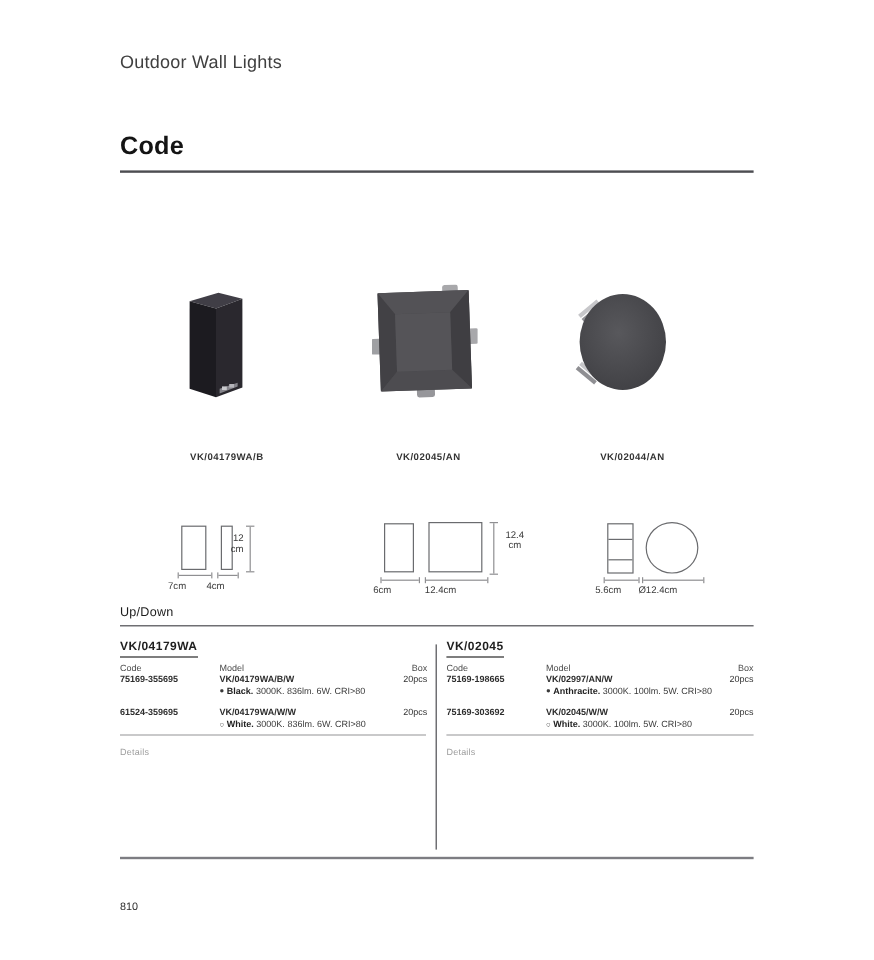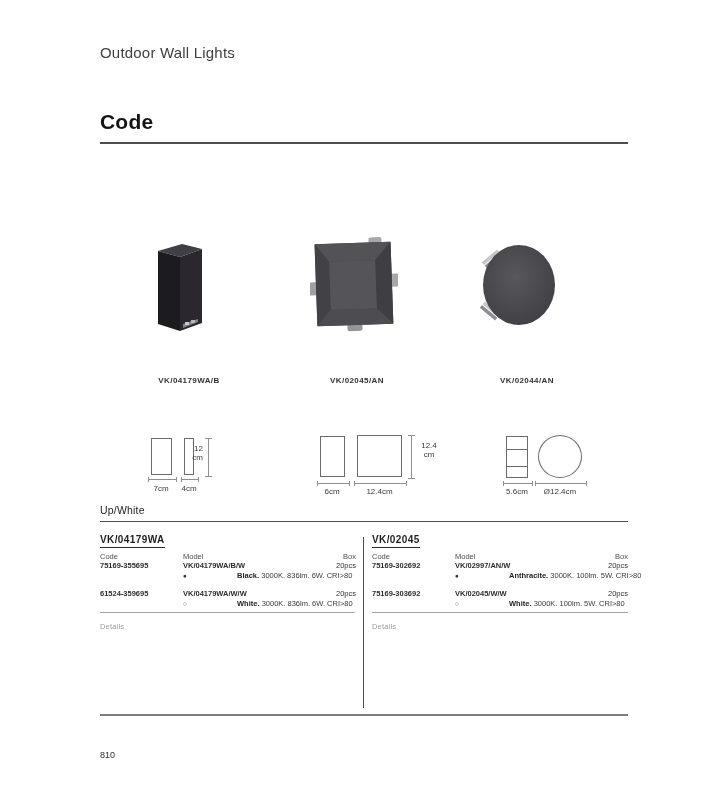--- a/index.html
+++ b/index.html
@@ -5,37 +5,37 @@
   html,body{margin:0;padding:0;background:#fff;}
   .page{position:relative;width:728px;height:800px;background:#ffffff;overflow:hidden;
         font-family:"Liberation Sans",sans-serif;color:#2f2f2f;}
   .abs{position:absolute;}
   .cat{font-size:15px;color:#404040;letter-spacing:.2px;}
   .title{font-size:21px;font-weight:bold;color:#141414;letter-spacing:.2px;}
   .rule{background:#4c4d51;}
   .rule-light{background:#a6a6a8;}
   .pcode{font-size:8px;font-weight:bold;letter-spacing:.4px;color:#333;text-align:center;}
   .drect{position:absolute;border:1px solid #6a6b6e;background:#fff;box-sizing:border-box;}
-  .dlabel{position:absolute;font-size:8px;color:#3a3a3a;text-align:center;}
+  .dlabel{position:absolute;font-size:8px;color:#3a3a3a;}
   .vdim{position:absolute;width:7px;border-top:1px solid #8f8f92;border-bottom:1px solid #8f8f92;}
   .vdim::before{content:"";position:absolute;left:3px;top:0;bottom:0;width:1px;background:#8f8f92;}
   .hdim{position:absolute;height:5px;border-left:1px solid #8f8f92;border-right:1px solid #8f8f92;}
   .hdim::before{content:"";position:absolute;left:0;right:0;top:2px;height:1px;background:#8f8f92;}
   .hlabel{position:absolute;font-size:8px;color:#3a3a3a;line-height:9px;text-align:center;}
   .p3rect::before{content:"";position:absolute;left:0;right:0;top:12px;height:1px;background:#6a6b6e;}
   .p3rect::after{content:"";position:absolute;left:0;right:0;bottom:10px;height:1px;background:#6a6b6e;}
   .updown{font-size:10.5px;color:#1c1c1c;letter-spacing:.2px;}
   .col{position:absolute;top:530px;width:256px;height:180px;}
   .colheading{position:absolute;top:4px;left:0;font-size:10px;font-weight:bold;letter-spacing:.4px;
               color:#1f1f1f;border-bottom:1.5px solid #2a2a2a;padding-bottom:2px;display:inline-block;}
   .th{position:absolute;font-size:7.5px;color:#4b4b4b;}
   .code{position:absolute;font-size:7.5px;font-weight:bold;color:#2d2d2d;}
   .model{position:absolute;font-size:7.5px;font-weight:bold;color:#2d2d2d;}
   .desc{position:absolute;font-size:7.5px;color:#3a3a3a;white-space:nowrap;}
-  .desc b{color:#222;margin-left:48px;}
+  .desc b{color:#222;}
   .swatch{font-size:6.5px;vertical-align:0.5px;}
   .boxqty{position:absolute;font-size:7.5px;color:#333;right:0;padding-left:12px;}
   .details-label{position:absolute;font-size:7.5px;color:#9c9c9c;letter-spacing:.2px;}
   .vdivider{position:absolute;width:1px;background:#4c4d51;}
   .pagenum{font-size:9px;color:#2e2e2e;}
 </style>
 </head>
 <body>
 
 <div class="page">
@@ -118,21 +118,21 @@
   <div class="dlabel" style="left:311px;top:487px;width:42px">6cm</div>
   <div class="dlabel" style="left:354px;top:487px;width:51px">12.4cm</div>
 
   <div class="drect p3rect" style="left:506px;top:436px;width:22px;height:42px"></div>
   <div class="drect" style="left:538px;top:435px;width:44px;height:43px;border-radius:50%"></div>
   <div class="hdim" style="left:503px;top:481px;width:28px"></div>
   <div class="hdim" style="left:535px;top:481px;width:50px"></div>
   <div class="dlabel" style="left:496px;top:487px;width:42px">5.6cm</div>
   <div class="dlabel" style="left:532px;top:487px;width:56px">Ø12.4cm</div>
 
-  <div class="abs updown" style="left:100px;top:504px">Up/White</div>
+  <div class="abs updown" style="left:100px;top:504px">Up/Down</div>
   <div class="abs rule" style="left:100px;top:521px;width:528px;height:1px"></div>
 
   <div class="col" style="left:100px">
     <span class="colheading">VK/04179WA</span>
     <div class="th" style="left:0;top:22px">Code</div>
     <div class="th" style="left:83px;top:22px">Model</div>
     <div class="th" style="right:0;top:22px;position:absolute;font-size:7.5px;color:#4b4b4b">Box</div>
 
     <div class="code" style="left:0;top:31px">75169-355695</div>
     <div class="model" style="left:83px;top:31px">VK/04179WA/B/W</div>
@@ -150,21 +150,21 @@
   </div>
 
   <div class="vdivider" style="left:363px;top:537px;height:171px"></div>
 
   <div class="col" style="left:372px">
     <span class="colheading">VK/02045</span>
     <div class="th" style="left:0;top:22px">Code</div>
     <div class="th" style="left:83px;top:22px">Model</div>
     <div class="th" style="right:0;top:22px;position:absolute;font-size:7.5px;color:#4b4b4b">Box</div>
 
-    <div class="code" style="left:0;top:31px">75169-302692</div>
+    <div class="code" style="left:0;top:31px">75169-198665</div>
     <div class="model" style="left:83px;top:31px">VK/02997/AN/W</div>
     <div class="desc" style="left:83px;top:41px"><span class="swatch">●</span> <b>Anthracite.</b> <span>3000K. 100lm. 5W. CRI&gt;80</span></div>
     <div class="boxqty" style="top:31px">20pcs</div>
 
     <div class="code" style="left:0;top:59px">75169-303692</div>
     <div class="model" style="left:83px;top:59px">VK/02045/W/W</div>
     <div class="desc" style="left:83px;top:69px"><span class="swatch">○</span> <b>White.</b> <span>3000K. 100lm. 5W. CRI&gt;80</span></div>
     <div class="boxqty" style="top:59px">20pcs</div>
 
     <div class="abs rule-light" style="left:0;top:82px;width:256px;height:1px"></div>

